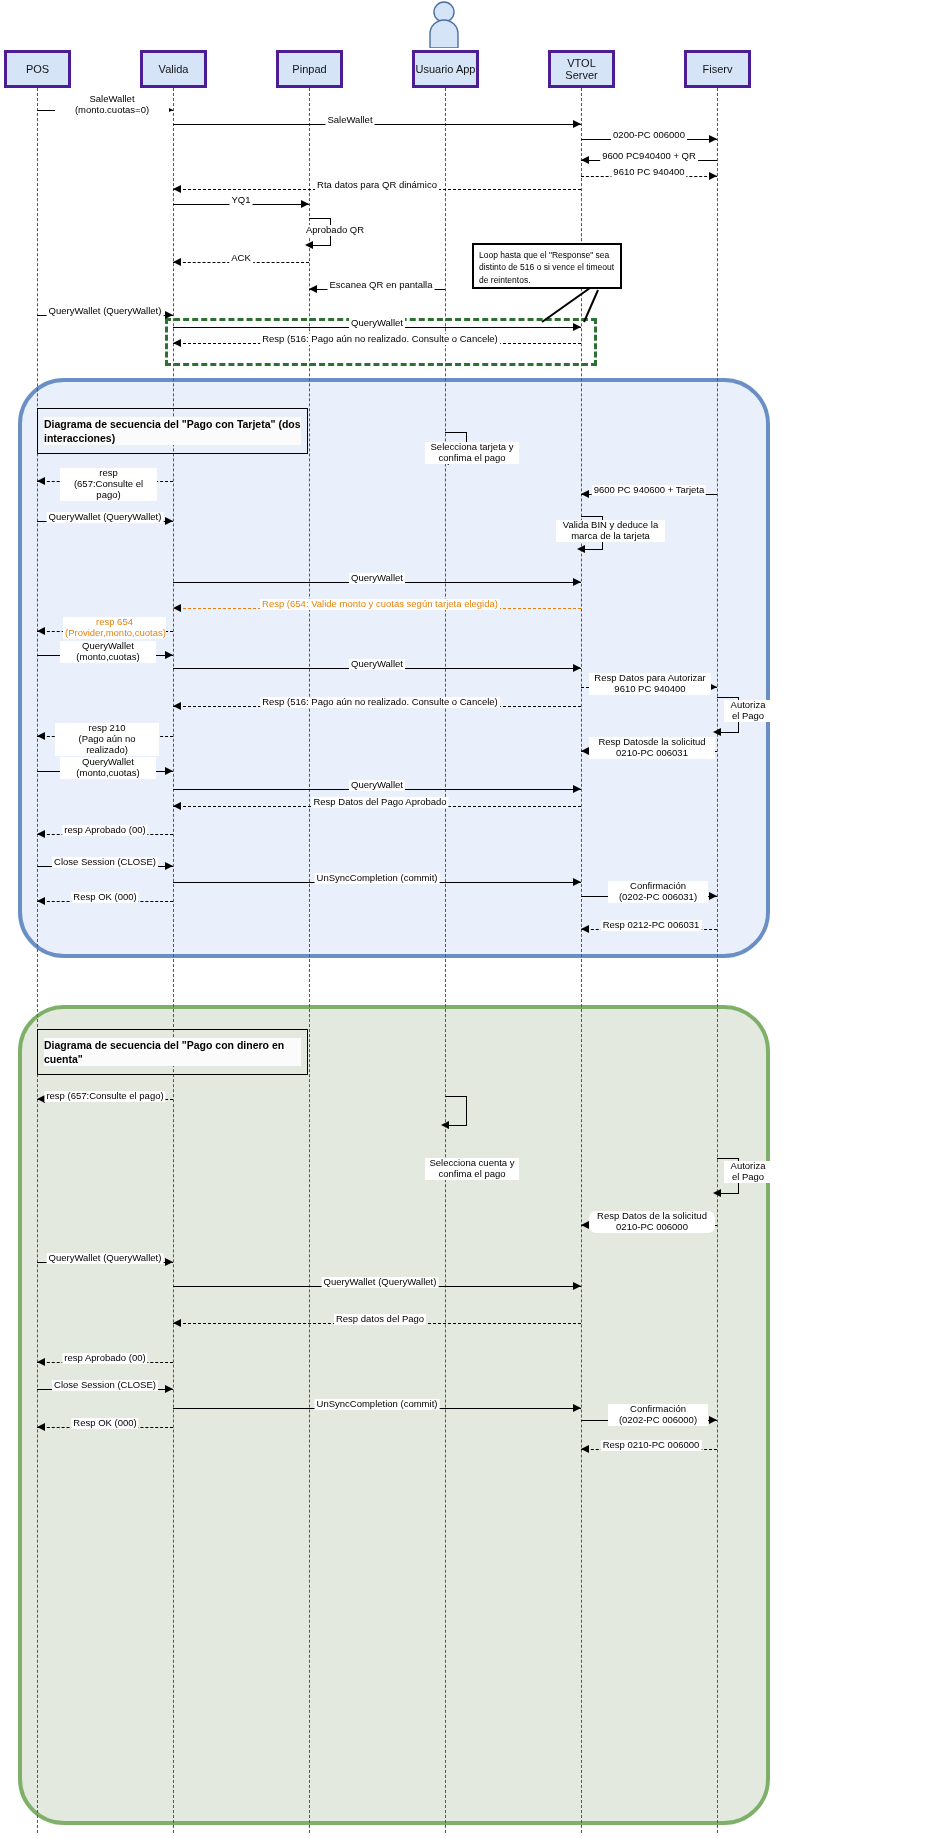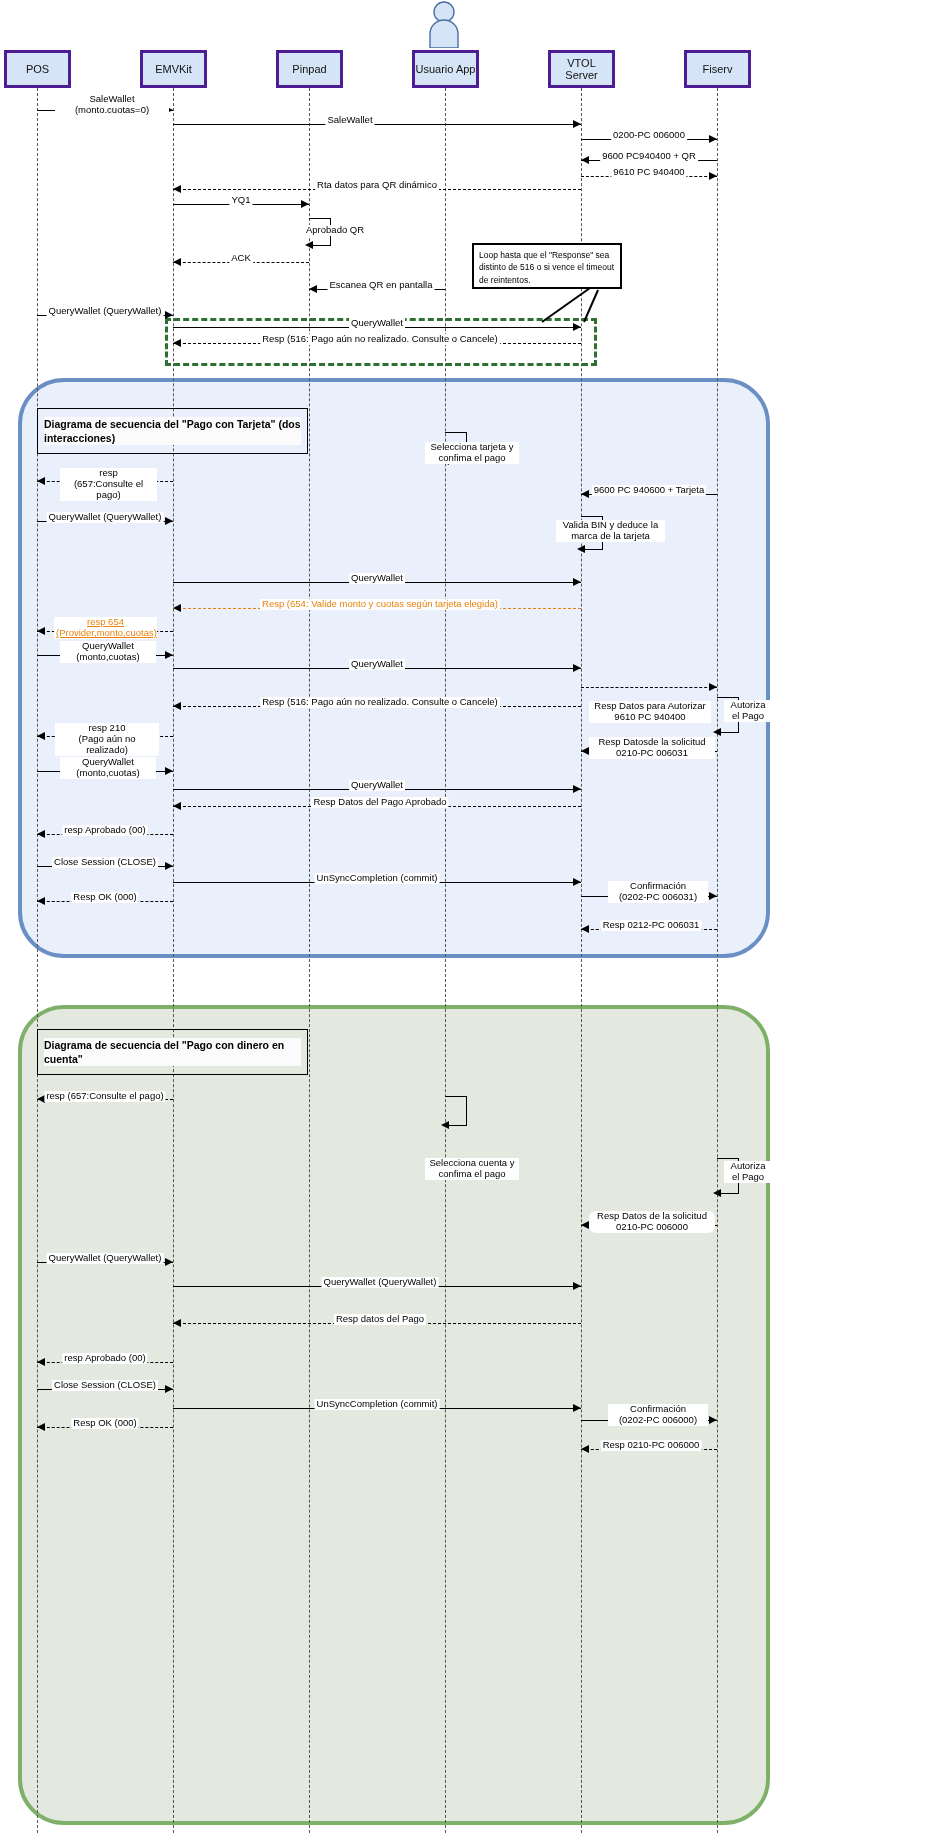--- a/index.html
+++ b/index.html
@@ -60,21 +60,21 @@
 
   <svg class="user" style="left:413px;top:0px;" width="62" height="48" viewBox="0 0 62 48">
     <circle cx="31" cy="12" r="10" fill="#d6e4f7" stroke="#4a6fa5" stroke-width="1.4"></circle>
     <path d="M17 48 V34 a14 14 0 0 1 28 0 V48 Z" fill="#d6e4f7" stroke="#4a6fa5" stroke-width="1.4"></path>
   </svg>
 
   <div class="actor" style="left:4px;  top:50px;width:67px;height:38px;">
       <span>POS</span>
     </div>
   <div class="actor" style="left:140px;top:50px;width:67px;height:38px;">
-      <span>EMVKit</span>
+      <span>Valida</span>
     </div>
   <div class="actor" style="left:276px;top:50px;width:67px;height:38px;">
       <span>Pinpad</span>
     </div>
   <div class="actor" style="left:412px;top:50px;width:67px;height:38px;">
       <span>Usuario App</span>
     </div>
   <div class="actor" style="left:548px;top:50px;width:67px;height:38px;">
       <span>VTOL Server</span>
     </div>
@@ -181,33 +181,33 @@
   <div class="msg" style="left:173px;top:582px;width:408px;"></div>
   <div class="arrowR" style="left:573px;top:578px;"></div>
   <div class="lbl" style="left:377px;top:573px;transform:translateX(-50%);">QueryWallet</div>
 
   <div class="msg dash orange" style="left:173px;top:608px;width:408px;"></div>
   <div class="arrowL" style="left:173px;top:604px;border-right-color:#000;"></div>
   <div class="lbl orange" style="left:380px;top:599px;transform:translateX(-50%);">Resp (654: Valide monto y cuotas según tarjeta elegida)</div>
 
   <div class="msg dash" style="left:37px;top:631px;width:136px;"></div>
   <div class="arrowL" style="left:37px;top:627px;"></div>
-  <div class="lbl two orange" style="left:54px;top:617px;width:99px;text-decoration:underline;"><span>resp 654</span><br><span>(Provider,monto,cuotas)</span></div>
+  <div class="lbl two orange" style="left:63px;top:617px;width:99px;"><span>resp 654</span><br><span>(Provider,monto,cuotas)</span></div>
 
   <div class="msg" style="left:37px;top:655px;width:136px;"></div>
   <div class="arrowR" style="left:165px;top:651px;"></div>
   <div class="lbl two" style="left:60px;top:641px;width:92px;"><span>QueryWallet</span><br><span>(monto,cuotas)</span></div>
 
   <div class="msg" style="left:173px;top:668px;width:408px;"></div>
   <div class="arrowR" style="left:573px;top:664px;"></div>
   <div class="lbl" style="left:377px;top:659px;transform:translateX(-50%);">QueryWallet</div>
 
   <div class="msg dash" style="left:581px;top:687px;width:136px;"></div>
   <div class="arrowR" style="left:709px;top:683px;"></div>
-  <div class="lbl two" style="left:589px;top:673px;width:118px;margin-top:28px;"><span>Resp Datos para Autorizar</span><br><span>9610 PC 940400</span></div>
+  <div class="lbl two" style="left:589px;top:673px;width:118px;"><span>Resp Datos para Autorizar</span><br><span>9610 PC 940400</span></div>
 
   <div class="msg dash" style="left:173px;top:706px;width:408px;"></div>
   <div class="arrowL" style="left:173px;top:702px;"></div>
   <div class="lbl" style="left:380px;top:697px;transform:translateX(-50%);">Resp (516: Pago aún no realizado. Consulte o Cancele)</div>
 
   <div class="selfcall" style="left:717px;top:697px;height:36px;">
       <i class="ar"></i>
     </div>
   <div class="lbl two" style="left:724px;top:700px;width:44px;"><span>Autoriza</span><br><span>el Pago</span></div>
 

